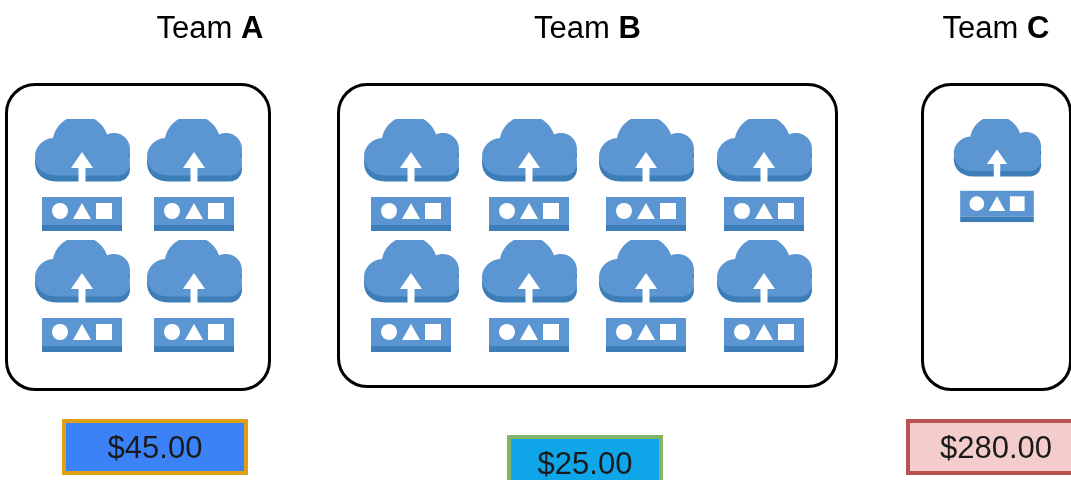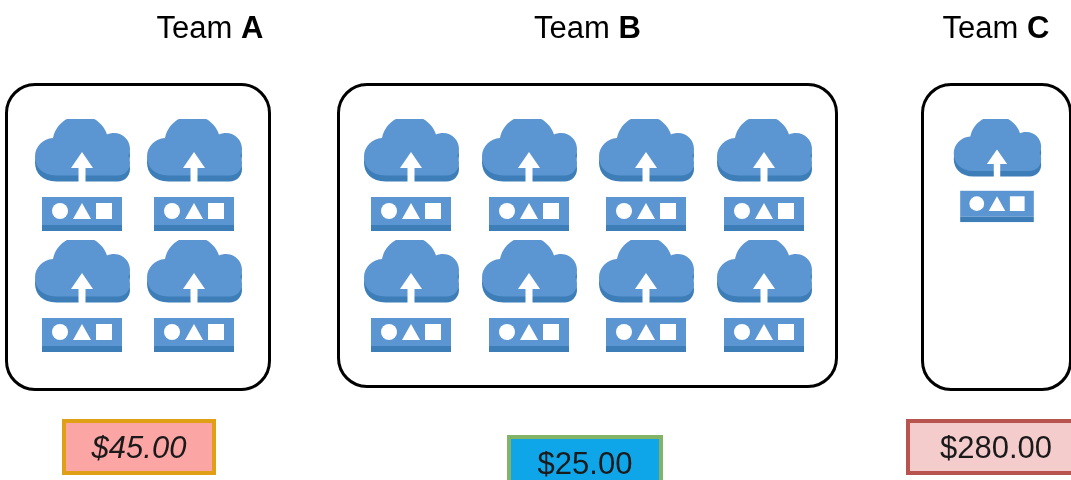--- a/index.html
+++ b/index.html
@@ -153,21 +153,21 @@
           <rect x="10" y="106" width="80" height="6" fill="#3d7eb8"></rect>
           <circle cx="28" cy="92" r="8" fill="#ffffff"></circle>
           <path d="M50 84 L59 100 L41 100 Z" fill="#ffffff"></path>
           <rect x="64" y="84" width="16" height="16" fill="#ffffff"></rect>
         </svg>
       </div>
 
     </div>
   </div>
 
-  <div class="price-chip" style="left:62px; top:419px; width:154px; height:56px; background:#fca5a5; border-color:#e0a016;font-style:italic;">$45.00</div>
+  <div class="price-chip" style="left:62px; top:419px; width:186px; height:56px; background:#3b82f6; border-color:#e0a016;">$45.00</div>
 </div>
 
 <div class="team-col" style="left:337px; width:501px; height:480px;">
   <div class="team-title">
     <span class="team-word">Team</span><span>&nbsp;</span><span class="team-letter">B</span>
   </div>
 
   <div class="team-box" style="left:0px; top:83px; width:501px; height:305px;">
     <div class="icon-grid" style="padding:33px 12px 0 12px;">
 

